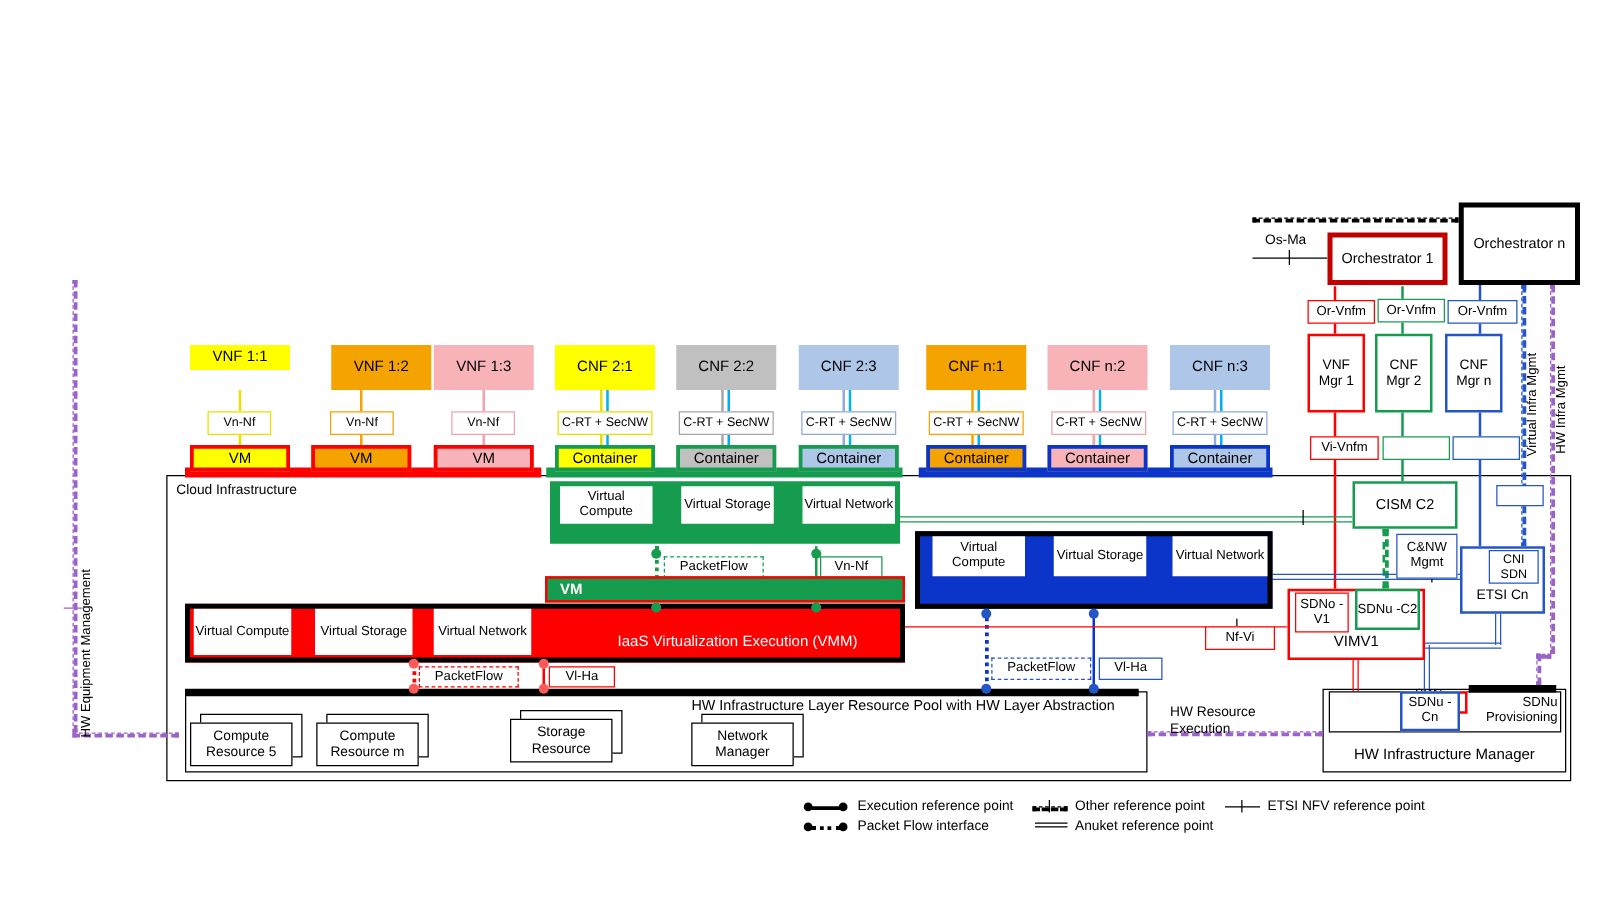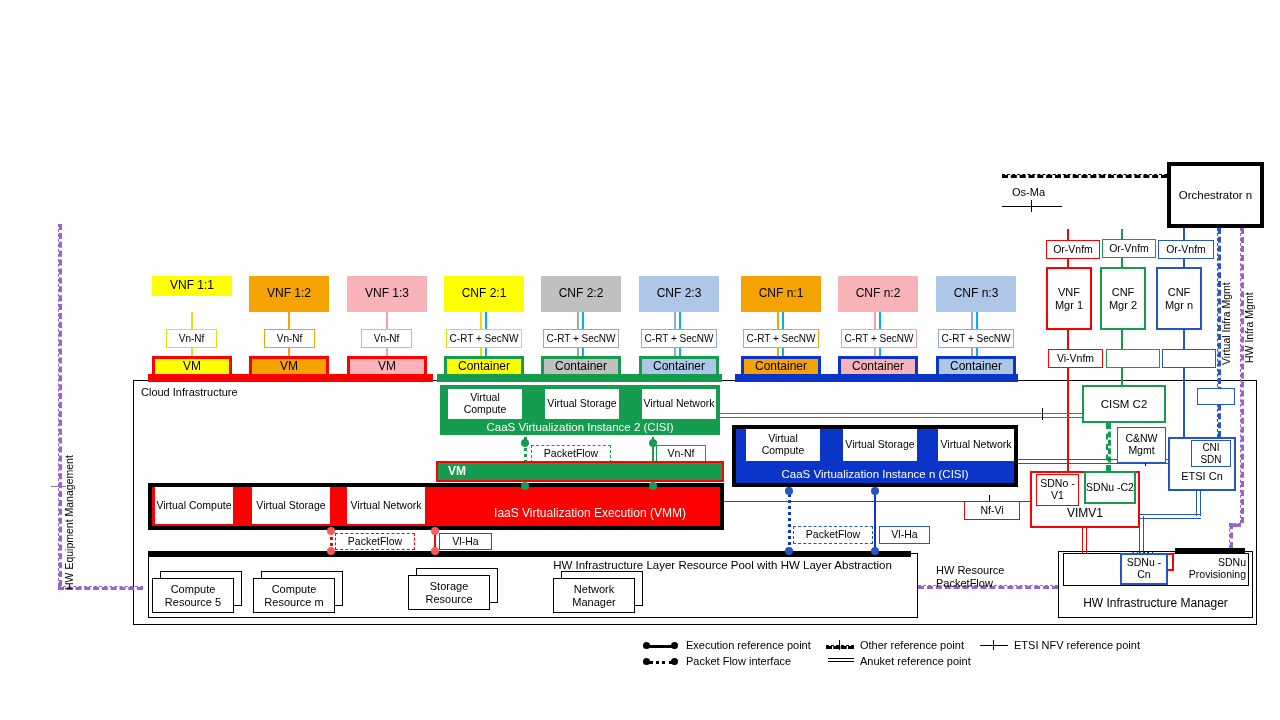--- a/index.html
+++ b/index.html
@@ -90,39 +90,40 @@
   <div class="dblh b-blu" style="left:1018px;top:459px;width:150px"></div>
   <div class="vl" style="left:1145px;top:454px;height:12px"></div>
   <div class="dblv b-red" style="left:1082px;top:528px;height:25px"></div>
   <div class="dblv b-blu" style="left:1196px;top:491px;height:25px"></div>
   <div class="dblh b-blu" style="left:1139px;top:514px;width:62px"></div>
   <div class="dblv b-blu" style="left:1139px;top:516px;height:37px"></div>
 
   <div class="hl dsh b-pur" style="left:918px;top:585px;width:140px"></div>
 
   <div class="txt" style="left:1012px;top:186px">Os-Ma</div>
+  <div class="bx bw4 b-dred fs115" style="left:1062px;top:186px;width:96px;height:42px">Orchestrator 1</div>
   <div class="bx bw4 fs115" style="left:1167px;top:162px;width:97px;height:66px">Orchestrator n</div>
 
   <div class="bx b-red fs105" style="left:1046px;top:240px;width:54px;height:19px">Or-Vnfm</div>
   <div class="bx b-grn fs105" style="left:1102px;top:239px;width:54px;height:19px">Or-Vnfm</div>
   <div class="bx b-blu fs105" style="left:1158px;top:240px;width:56px;height:19px">Or-Vnfm</div>
 
   <div class="bx bw2 b-red" style="left:1046px;top:267px;width:46px;height:63px">VNF Mgr 1</div>
   <div class="bx bw2 b-grn" style="left:1100px;top:267px;width:46px;height:63px">CNF Mgr 2</div>
   <div class="bx bw2 b-blu" style="left:1156px;top:267px;width:46px;height:63px">CNF Mgr n</div>
 
   <div class="bx b-red fs105" style="left:1048px;top:349px;width:55px;height:19px">Vi-Vnfm</div>
   <div class="bx b-grn" style="left:1106px;top:349px;width:54px;height:19px"></div>
   <div class="bx b-blu" style="left:1162px;top:349px;width:54px;height:19px"></div>
 
   <div class="vtxt" style="left:1220px;top:253px;height:112px">Virtual Infra Mgmt</div>
   <div class="vtxt" style="left:1243px;top:258px;height:105px">HW Infra Mgmt</div>
 
   <div class="bx nf f-yel fs12" style="left:152px;top:276px;width:80px;height:20px">VNF 1:1</div>
-  <div class="bx nf f-org fs12" style="left:249px;top:276px;width:80px;height:36px">VNF 1:2</div>
+  <div class="bx nf f-org fs12" style="left:265px;top:276px;width:80px;height:36px">VNF 1:2</div>
   <div class="bx nf f-pnk fs12" style="left:347px;top:276px;width:80px;height:36px">VNF 1:3</div>
   <div class="bx nf f-yel fs12" style="left:444px;top:276px;width:80px;height:36px">CNF 2:1</div>
   <div class="bx nf f-gry fs12" style="left:541px;top:276px;width:80px;height:36px">CNF 2:2</div>
   <div class="bx nf f-lbl fs12" style="left:639px;top:276px;width:80px;height:36px">CNF 2:3</div>
   <div class="bx nf f-org fs12" style="left:741px;top:276px;width:80px;height:36px">CNF n:1</div>
   <div class="bx nf f-pnk fs12" style="left:838px;top:276px;width:80px;height:36px">CNF n:2</div>
   <div class="bx nf f-lbl fs12" style="left:936px;top:276px;width:80px;height:36px">CNF n:3</div>
 
   <div class="bx b-yel fs10" style="left:166px;top:329px;width:51px;height:19px">Vn-Nf</div>
   <div class="bx b-org fs10" style="left:264px;top:329px;width:51px;height:19px">Vn-Nf</div>
@@ -143,41 +144,39 @@
   <div class="bx bw3 b-dblu f-org fs12" style="left:741px;top:356px;width:80px;height:21px">Container</div>
   <div class="bx bw3 b-dblu f-pnk fs12" style="left:838px;top:356px;width:80px;height:21px">Container</div>
   <div class="bx bw3 b-dblu f-lbl fs12" style="left:936px;top:356px;width:80px;height:21px">Container</div>
 
   <div class="txt" style="left:141px;top:386px">Cloud Infrastructure</div>
 
   <div class="txt f-grn" style="left:440px;top:385px;width:280px;height:50px"></div>
   <div class="bx nf fs105" style="left:448px;top:389px;width:74px;height:30px">Virtual Compute</div>
   <div class="bx nf fs105" style="left:545px;top:389px;width:74px;height:30px">Virtual Storage</div>
   <div class="bx nf fs105" style="left:642px;top:389px;width:74px;height:30px">Virtual Network</div>
-  <div class="txt ctr white fs115" style="left:440px;top:421px;width:280px">CaaS Virtualization Instance 2 (CISI)</div>
 
   <div class="bx dsh b-grn fs105" style="left:531px;top:445px;width:80px;height:18px">PacketFlow</div>
   <div class="bx b-grn fs105" style="left:656px;top:445px;width:50px;height:18px">Vn-Nf</div>
 
   <div class="bx bw25 b-red f-grn fs12 white" style="left:436px;top:461px;width:288px;height:21px;justify-content:flex-start;padding-left:10px;font-weight:bold">VM</div>
 
   <div class="bx bw4 f-red" style="left:148px;top:483px;width:576px;height:47px"></div>
   <div class="bx nf fs105" style="left:155px;top:487px;width:78px;height:37px">Virtual Compute</div>
   <div class="bx nf fs105" style="left:252px;top:487px;width:78px;height:37px">Virtual Storage</div>
   <div class="bx nf fs105" style="left:347px;top:487px;width:78px;height:37px">Virtual Network</div>
   <div class="txt ctr white fs12" style="left:460px;top:507px;width:260px">IaaS Virtualization Execution (VMM)</div>
 
   <div class="bx dsh b-red fs105" style="left:335px;top:533px;width:80px;height:17px">PacketFlow</div>
   <div class="bx b-red fs105" style="left:439px;top:533px;width:53px;height:17px">Vl-Ha</div>
 
   <div class="bx bw4 f-blu" style="left:732px;top:425px;width:286px;height:62px"></div>
   <div class="bx nf fs105" style="left:746px;top:429px;width:74px;height:32px">Virtual Compute</div>
   <div class="bx nf fs105" style="left:843px;top:429px;width:74px;height:32px">Virtual Storage</div>
   <div class="bx nf fs105" style="left:938px;top:429px;width:76px;height:32px">Virtual Network</div>
-  <div class="txt ctr white fs115" style="left:732px;top:468px;width:286px">CaaS Virtualization Instance n (CISI)</div>
 
   <div class="bx dsh b-blu fs105" style="left:793px;top:526px;width:80px;height:18px">PacketFlow</div>
   <div class="bx b-blu fs105" style="left:879px;top:526px;width:51px;height:18px">Vl-Ha</div>
 
   <div class="bx b-red fs105" style="left:964px;top:501px;width:56px;height:19px">Nf-Vi</div>
 
   <div class="bx bw2 b-grn fs115" style="left:1082px;top:385px;width:84px;height:38px">CISM C2</div>
   <div class="bx b-blu" style="left:1197px;top:388px;width:38px;height:17px"></div>
   <div class="bx b-blu fs105" style="left:1117px;top:427px;width:49px;height:36px">C&amp;NW Mgmt</div>
 
@@ -194,21 +193,21 @@
 
   <div class="bx" style="left:160px;top:571px;width:82px;height:35px"></div>
   <div class="bx" style="left:152px;top:578px;width:82px;height:35px">Compute Resource 5</div>
   <div class="bx" style="left:261px;top:571px;width:82px;height:35px"></div>
   <div class="bx" style="left:253px;top:578px;width:82px;height:35px">Compute Resource m</div>
   <div class="bx" style="left:416px;top:568px;width:82px;height:35px"></div>
   <div class="bx" style="left:408px;top:575px;width:82px;height:35px">Storage Resource</div>
   <div class="bx" style="left:561px;top:571px;width:82px;height:35px"></div>
   <div class="bx" style="left:553px;top:578px;width:82px;height:35px">Network Manager</div>
 
-  <div class="txt" style="left:936px;top:564px;width:100px">HW Resource PacketFlow</div>
+  <div class="txt" style="left:936px;top:564px;width:100px">HW Resource Execution</div>
 
   <div class="bx bw1" style="left:1063px;top:553px;width:186px;height:33px;background:transparent"></div>
   <div class="bx bw2 b-red fs105" style="left:1124px;top:553px;width:50px;height:18px">SDNu -V1</div>
   <div class="bx bw2 b-blu fs105" style="left:1120px;top:553px;width:48px;height:32px">SDNu -Cn</div>
   <div class="txt fs105" style="left:1168px;top:556px;width:78px;text-align:right">SDNu Provisioning</div>
   <div class="txt ctr fs12" style="left:1058px;top:597px;width:195px">HW Infrastructure Manager</div>
 
   <div class="vtxt" style="left:63px;top:415px;height:175px">HW Equipment Management</div>
 
   <div class="dot d-grn" style="left:521px;top:439px"></div>

